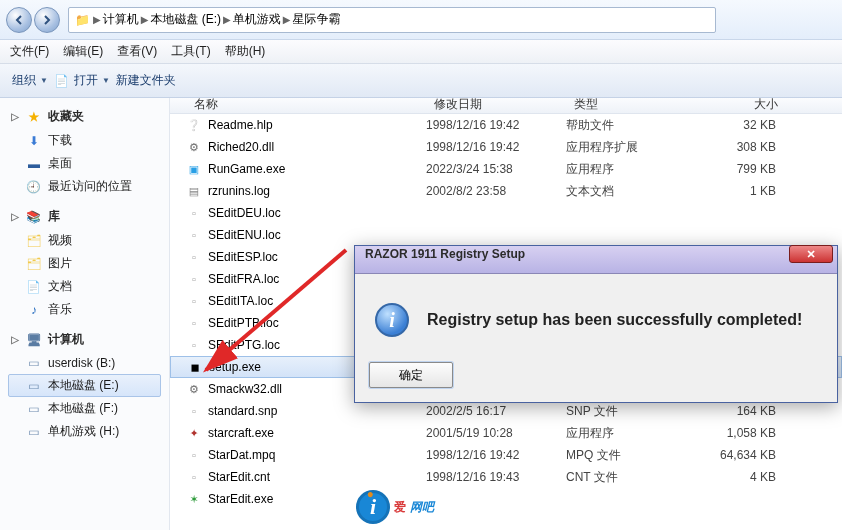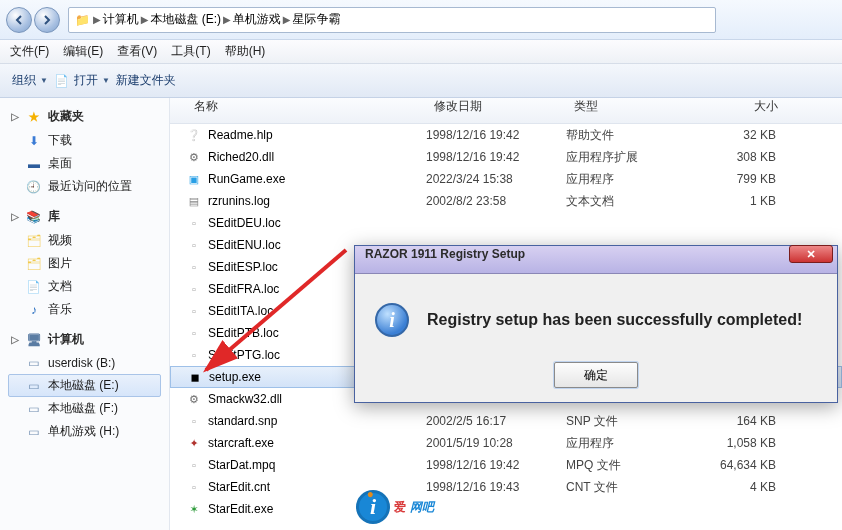--- a/index.html
+++ b/index.html
@@ -41,21 +41,21 @@
 .ico-lib { color:#3d80c4; }
 .ico-folder { color:#f2c94c; }
 .ico-note { color:#c9952e; }
 .ico-music { color:#2a6fc0; }
 .ico-pc { color:#5a7ca3; }
 .ico-drive { color:#6b8aad; }
 .ico-driveC { background:linear-gradient(90deg,#e85c5c,#5cb85c,#5c8ee8,#e8d25c); width:14px; height:10px; border-radius:2px; }
 
 
 .files { flex:1; background:#fff; overflow:hidden; position:relative; }
-.cols { display:flex; height:26px; background:linear-gradient(#fbfcfe,#eef2f8); border-bottom:1px solid #dfe5ee; align-items:flex-start; color:#333; padding-left:16px; }
+.cols { display:flex; height:16px; background:linear-gradient(#fbfcfe,#eef2f8); border-bottom:1px solid #dfe5ee; align-items:flex-end; color:#333; padding-left:16px; }
 .col { padding:0 8px; }
 .col.name { width:240px; }
 .col.date { width:140px; }
 .col.type { width:120px; }
 .col.size { width:100px; text-align:right; }
 .rows { overflow-y:auto; height:calc(100% - 26px); }
 .row { display:flex; align-items:center; height:22px; padding-left:16px; }
 .row.selected { background:linear-gradient(#e7f0fb,#d3e3f8); border:1px solid #9ec0e8; height:22px; }
 .row .name { width:240px; display:flex; align-items:center; gap:6px; }
 .row .date { width:140px; color:#444; }
@@ -66,21 +66,21 @@
 
 .arrow-svg { position:absolute; left:176px; top:240px; pointer-events:none; }
 
 
 .dialog { position:absolute; left:354px; top:245px; width:484px; background:#f0f0f0; border:1px solid #4962a0; box-shadow:0 4px 18px rgba(0,0,0,0.35); }
 .dlg-title { height:28px; background:linear-gradient(#d7d0f1,#b8b3e5); display:flex; align-items:center; justify-content:space-between; padding:0 4px 11px 10px; font-weight:bold; color:#2b2b2b; border-bottom:1px solid #8a87b6; }
 .dlg-close { width:44px; height:18px; background:linear-gradient(#e88,#c33); border:1px solid #7a1d1d; border-radius:3px; color:#fff; display:flex; align-items:center; justify-content:center; font-weight:bold; font-size:11px; }
 .dlg-body { padding:24px 20px 12px 20px; display:flex; align-items:center; gap:18px; min-height:80px; }
 .dlg-info-ico { width:34px; height:34px; border-radius:50%; background:radial-gradient(circle at 35% 30%, #bfe0ff, #3b7fd4 70%); border:2px solid #3568a8; color:#fff; font-family:Georgia,serif; font-style:italic; font-weight:bold; font-size:20px; display:flex; align-items:center; justify-content:center; }
 .dlg-msg { font-weight:bold; color:#222; font-size:16px; }
-.dlg-btns { display:flex; justify-content:center; padding:8px 14px 14px 14px; }
+.dlg-btns { display:flex; justify-content:flex-start; padding:8px 14px 14px 14px; }
 .dlg-btn { min-width:84px; height:26px; background:linear-gradient(#fdfdfd,#e6e6e6); border:1px solid #8a8a8a; border-radius:2px; display:flex; align-items:center; justify-content:center; box-shadow:0 0 0 1px #c0d4ef; }
 
 
 .watermark { position:absolute; left:356px; bottom:6px; display:flex; align-items:center; gap:4px; font-size:22px; font-weight:bold; }
 .wm-i { width:34px; height:34px; border-radius:50%; background:#1987d6; color:#fff; display:flex; align-items:center; justify-content:center; font-style:italic; font-family:Georgia,serif; font-size:22px; border:3px solid #1573b8; position:relative; }
 .wm-i::before { content:"•"; position:absolute; top:-8px; left:8px; color:#e58b1a; font-size:18px; }
 .wm-t1 { color:#d93a3a; }
 .wm-t2 { color:#1987d6;font-style:italic; }
 </style>
 </head>

